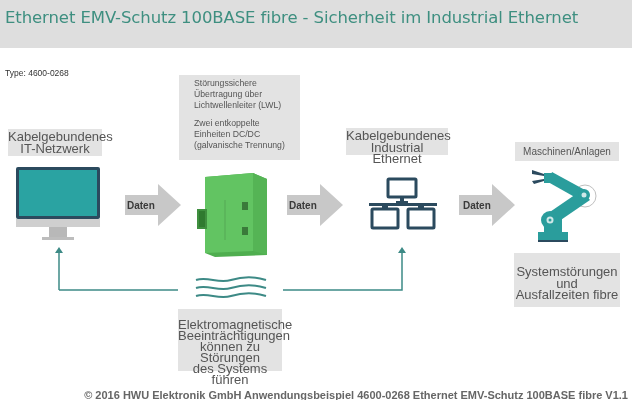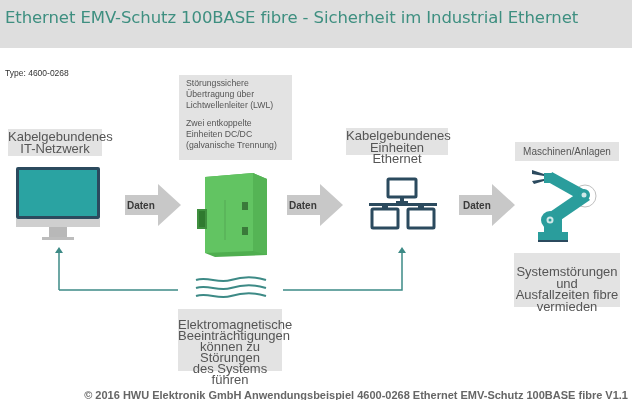--- a/index.html
+++ b/index.html
@@ -32,21 +32,21 @@
   <rect x="2" y="52" width="84" height="8" fill="#cfcfcf"></rect>
   <rect x="35" y="60" width="18" height="10" fill="#b8b8b8"></rect>
   <rect x="28" y="70" width="32" height="3" fill="#bdbdbd"></rect>
 </svg>
 
 <svg class="abs" style="left:125px;top:184px;" width="58" height="42" viewBox="0 0 58 42">
   <polygon points="0,11 33,11 33,0 56,21 33,42 33,31 0,31" fill="#c8c8c8"></polygon>
 </svg>
 <div class="daten-label" style="left:127px;top:200px;">Daten</div>
 
-<div class="box left" style="left:179px;top:75px;width:106px;height:82px;padding:3px 0 0 7px;font-size:8.7px;line-height:11px;">
+<div class="box left" style="left:179px;top:75px;width:106px;height:82px;padding:3px 0 0 15px;font-size:8.7px;line-height:11px;">
   <div>Störungssichere</div>
   <div>Übertragung über</div>
   <div>Lichtwellenleiter (LWL)</div>
   <div style="height:7px"></div>
   <div>Zwei entkoppelte</div>
   <div>Einheiten DC/DC</div>
   <div>(galvanische Trennung)</div>
 </div>
 
 <svg class="abs" style="left:195px;top:165px;" width="85" height="92" viewBox="0 0 85 92">
@@ -60,21 +60,21 @@
   <line x1="30" y1="35" x2="30" y2="75" stroke="#55a855" stroke-width="1"></line>
 </svg>
 
 <svg class="abs" style="left:287px;top:184px;" width="58" height="42" viewBox="0 0 58 42">
   <polygon points="0,11 33,11 33,0 56,21 33,42 33,31 0,31" fill="#c8c8c8"></polygon>
 </svg>
 <div class="daten-label" style="left:289px;top:200px;">Daten</div>
 
 <div class="box" style="left:346px;top:128px;width:102px;height:25px;padding-top:2px;">
   <div>Kabelgebundenes</div>
-  <div>Einheiten Ethernet</div>
+  <div>Industrial Ethernet</div>
 </div>
 
 <svg class="abs" style="left:369px;top:177px;" width="68" height="54" viewBox="0 0 68 54">
   <g fill="none" stroke="#2b4a5e" stroke-width="3">
     <rect x="19" y="2" width="28" height="18" rx="1"></rect>
     <rect x="3" y="32" width="26" height="19" rx="1"></rect>
     <rect x="39" y="32" width="26" height="19" rx="1"></rect>
   </g>
   <rect x="31" y="20" width="4" height="6" fill="#2b4a5e"></rect>
   <rect x="27" y="24" width="12" height="4" fill="#2b4a5e"></rect>
@@ -105,21 +105,20 @@
   <rect x="14" y="5" width="10" height="10" fill="#2a9d9c"></rect>
   <polygon points="2,2 14,6 14,8 2,6" fill="#2b4a5e"></polygon>
   <polygon points="2,13 14,11 14,13 4,16" fill="#2b4a5e"></polygon>
   <rect x="8" y="64" width="30" height="8" fill="#2a9d9c"></rect>
   <rect x="8" y="72" width="30" height="2" fill="#2b4a5e"></rect>
 </svg>
 
 <div class="box" style="left:514px;top:253px;width:106px;height:41px;padding-top:13px;">
   <div>Systemstörungen und</div>
   <div>Ausfallzeiten fibre</div>
-  <div>vermieden</div>
 </div>
 
 <svg class="abs" style="left:0;top:0;" width="632" height="400" viewBox="0 0 632 400">
   <g stroke="#3d8a86" stroke-width="1.5" fill="none">
     <polyline points="59,290 59,252"></polyline>
     <polyline points="59,290 178,290"></polyline>
     <polyline points="283,290 402,290 402,252"></polyline>
   </g>
   <polygon points="55,253 63,253 59,247" fill="#3d8a86"></polygon>
   <polygon points="398,253 406,253 402,247" fill="#3d8a86"></polygon>

